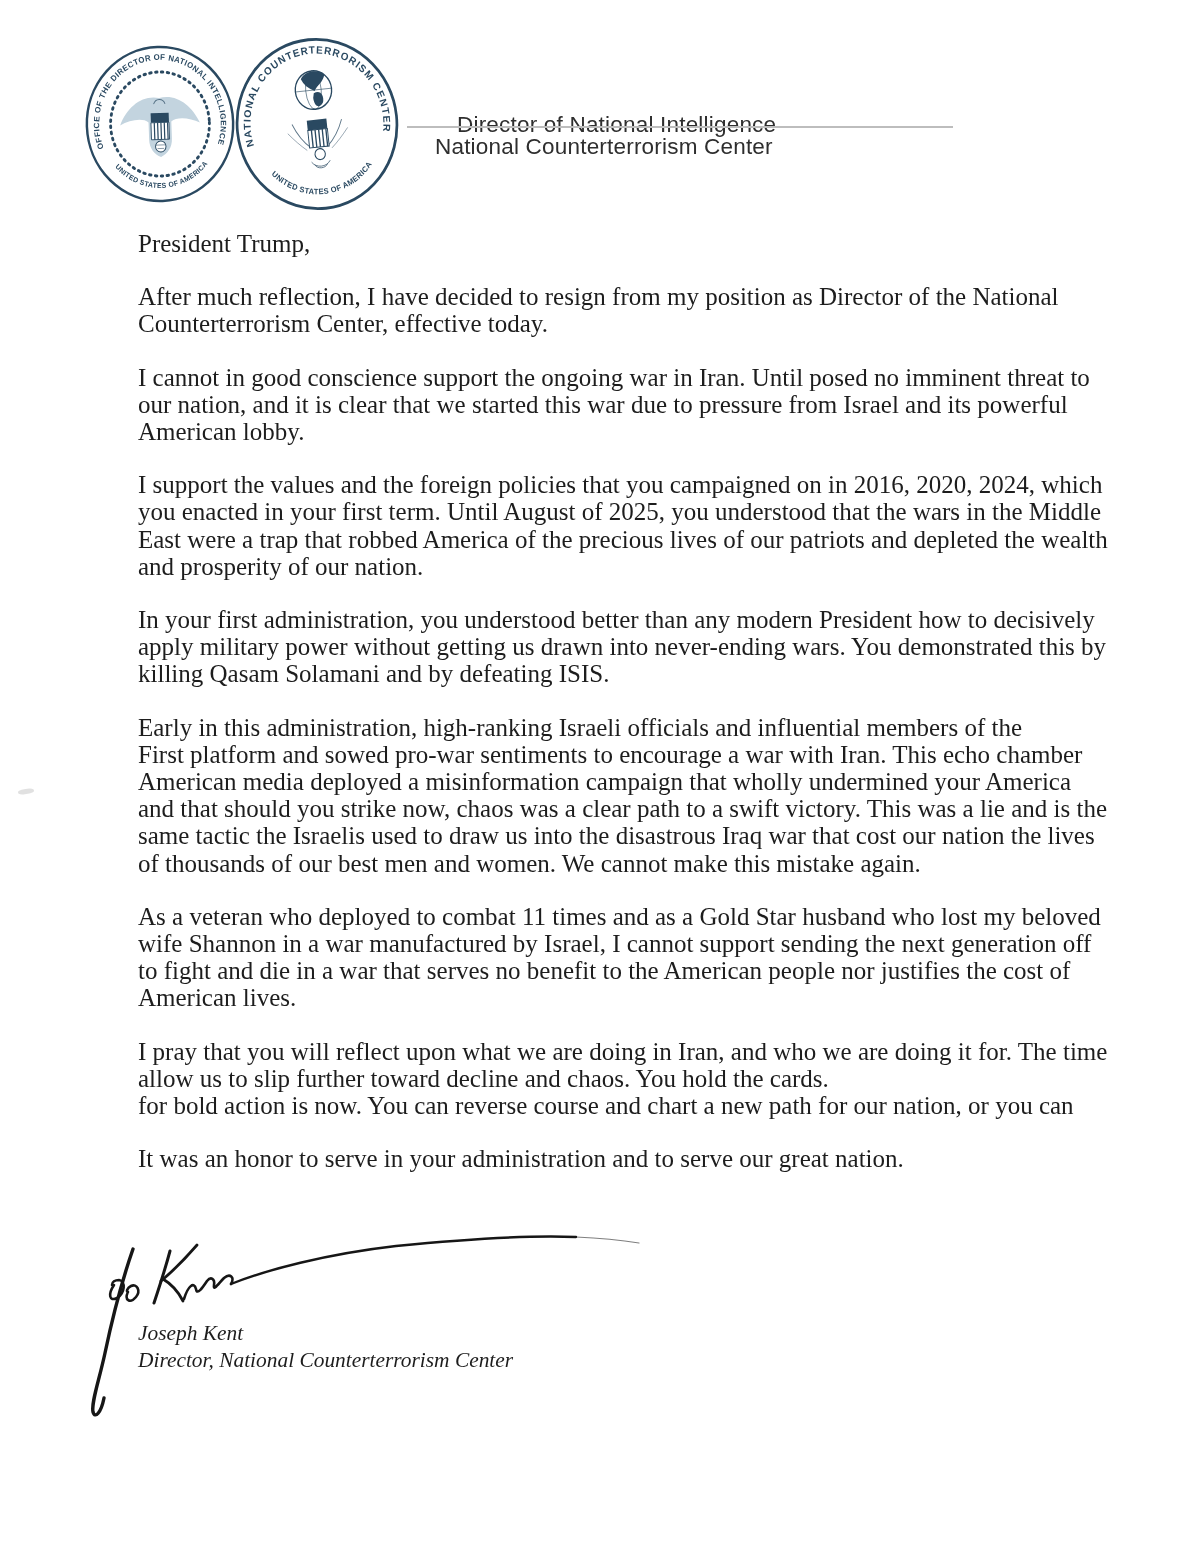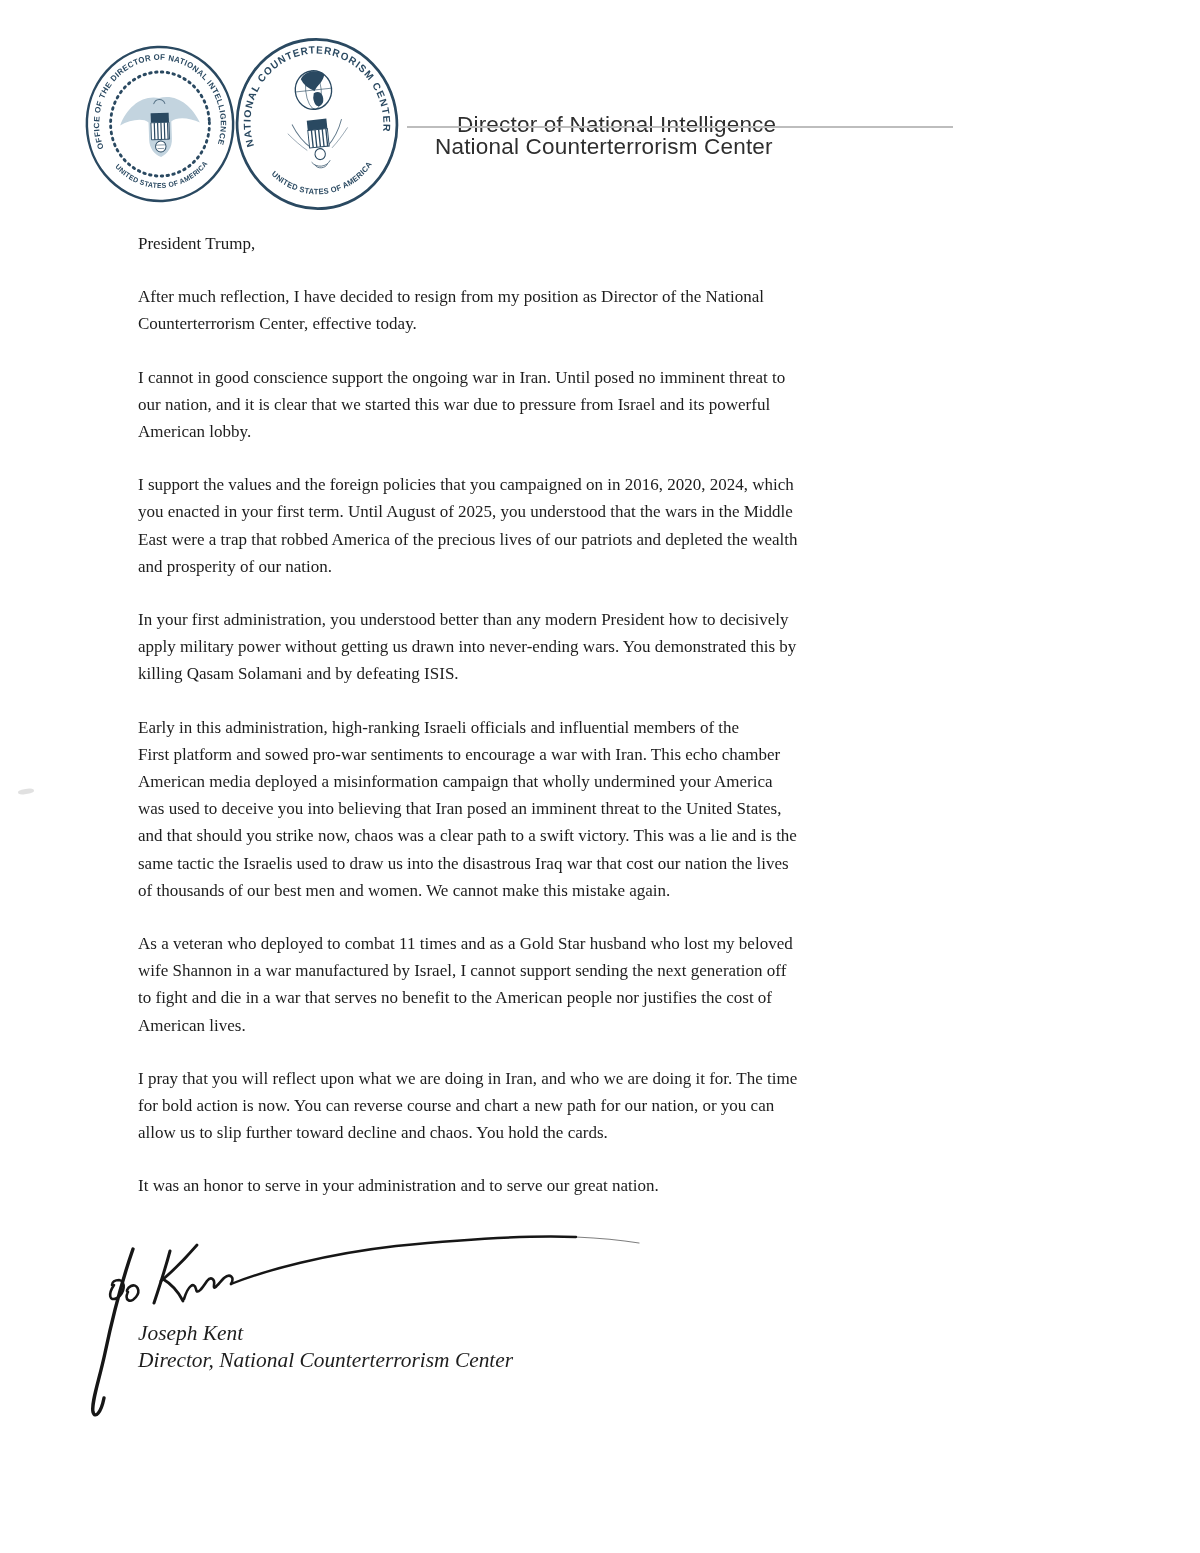--- a/index.html
+++ b/index.html
@@ -38,21 +38,21 @@
     background:var(--underline);
   }
   .org-line2{
     position:absolute;left:435px;top:134px;
     font-family:"Liberation Sans",sans-serif;
     font-size:22.5px;color:var(--header-text);letter-spacing:.2px;white-space:nowrap;
   }
   
   .body-text{
     position:absolute;left:138px;top:230px;width:950px;
-    font-size:17px;line-height:27.2px;color:var(--ink);
+    font-size:25px;line-height:27.2px;color:var(--ink);
   }
   .para{margin:0 0 26px 0;}
   .line{white-space:nowrap;}
   
   .signature{position:absolute;left:76px;top:1222px;width:600px;height:200px;}
   .sig-block{
     position:absolute;left:138px;top:1320px;
     font-size:21.4px;line-height:27.4px;color:var(--ink);font-style:italic;
   }
   .scan-artifact{
@@ -136,35 +136,34 @@
       </div>
       <div class="para">
         <div class="line">In your first administration, you understood better than any modern President how to decisively</div>
         <div class="line">apply military power without getting us drawn into never-ending wars. You demonstrated this by</div>
         <div class="line">killing Qasam Solamani and by defeating ISIS.</div>
       </div>
       <div class="para">
         <div class="line">Early in this administration, high-ranking Israeli officials and influential members of the</div>
         <div class="line">First platform and sowed pro-war sentiments to encourage a war with Iran. This echo chamber</div>
         <div class="line">American media deployed a misinformation campaign that wholly undermined your America</div>
-        <div class="line">was used to deceive you into believing that Iran posed an imminent threat to the United States,</div>
         <div class="line">and that should you strike now, chaos was a clear path to a swift victory. This was a lie and is the</div>
         <div class="line">same tactic the Israelis used to draw us into the disastrous Iraq war that cost our nation the lives</div>
         <div class="line">of thousands of our best men and women. We cannot make this mistake again.</div>
       </div>
       <div class="para">
         <div class="line">As a veteran who deployed to combat 11 times and as a Gold Star husband who lost my beloved</div>
         <div class="line">wife Shannon in a war manufactured by Israel, I cannot support sending the next generation off</div>
         <div class="line">to fight and die in a war that serves no benefit to the American people nor justifies the cost of</div>
         <div class="line">American lives.</div>
       </div>
       <div class="para">
         <div class="line">I pray that you will reflect upon what we are doing in Iran, and who we are doing it for. The time</div>
+        <div class="line">allow us to slip further toward decline and chaos. You hold the cards.</div>
         <div class="line">for bold action is now. You can reverse course and chart a new path for our nation, or you can</div>
-        <div class="line">allow us to slip further toward decline and chaos. You hold the cards.</div>
       </div>
       <div class="para">
         <div class="line">It was an honor to serve in your administration and to serve our great nation.</div>
       </div>
     </div>
 
   <svg class="signature" viewBox="0 0 600 200">
     <g stroke="#161616" fill="none" stroke-linecap="round" stroke-linejoin="round">
       <path d="M57,27 C49,50 37,93 29,131 C23,159 15,181 17,190 C19,197 25,191 28,176" stroke-width="3.4"></path>
       <path d="M38,63 C32,72 33,80 41,76 C49,71 50,59 43,58 C39,58 36,60 36,63" stroke-width="2.6"></path>

